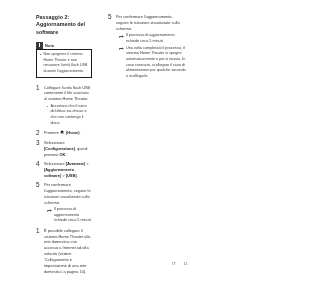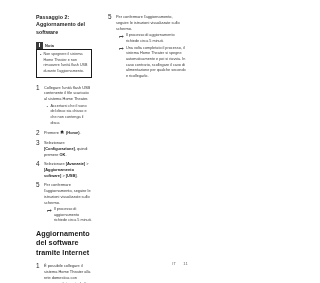--- a/index.html
+++ b/index.html
@@ -269,21 +269,20 @@
                   <svg viewBox="0 0 12 8" width="5" height="3.4" aria-hidden="true">
                     <path d="M0.5 6.4 L0.5 2.2 L7.6 2.2 L7.6 0.4 L11.5 3.4 L7.6 6.4 L7.6 4.6 L2.2 4.6 L2.2 6.4 Z" fill="#4a4a4a"></path>
                   </svg>
                 </span>
                 <span class="sub-text">Il processo di aggiornamento richiede circa 5 minuti.</span>
               </div>
             </div>
           </li>
         </ol>
 
-      <h1 class="section-title-2">Aggiornamento del software tramite Internet</h1>
 
       <ol class="steps">
           <li class="step">
             <div class="step-num">1</div>
             <div class="step-body">
               <div class="step-text">È possibile collegare il sistema Home Theater alla rete domestica con accesso a Internet ad alta velocità (vedere 'Collegamento e impostazione di una rete domestica' a pagina 10).</div>
             </div>
           </li>
         </ol>
 

